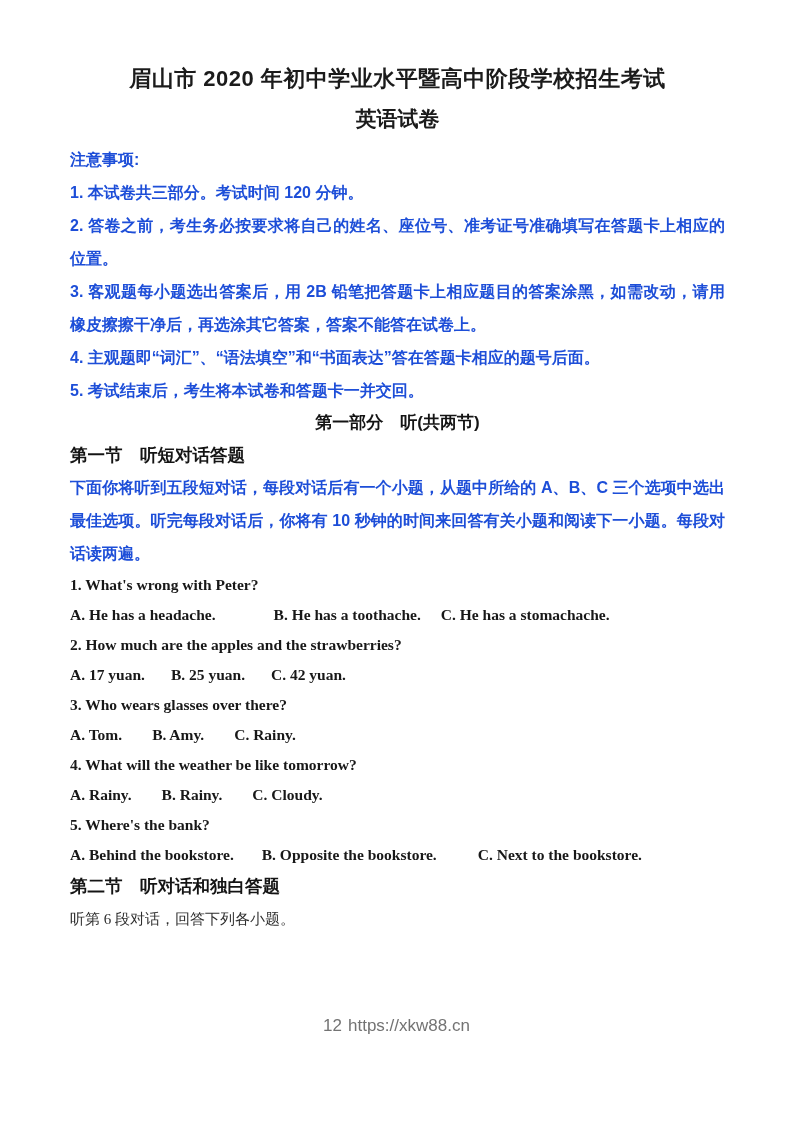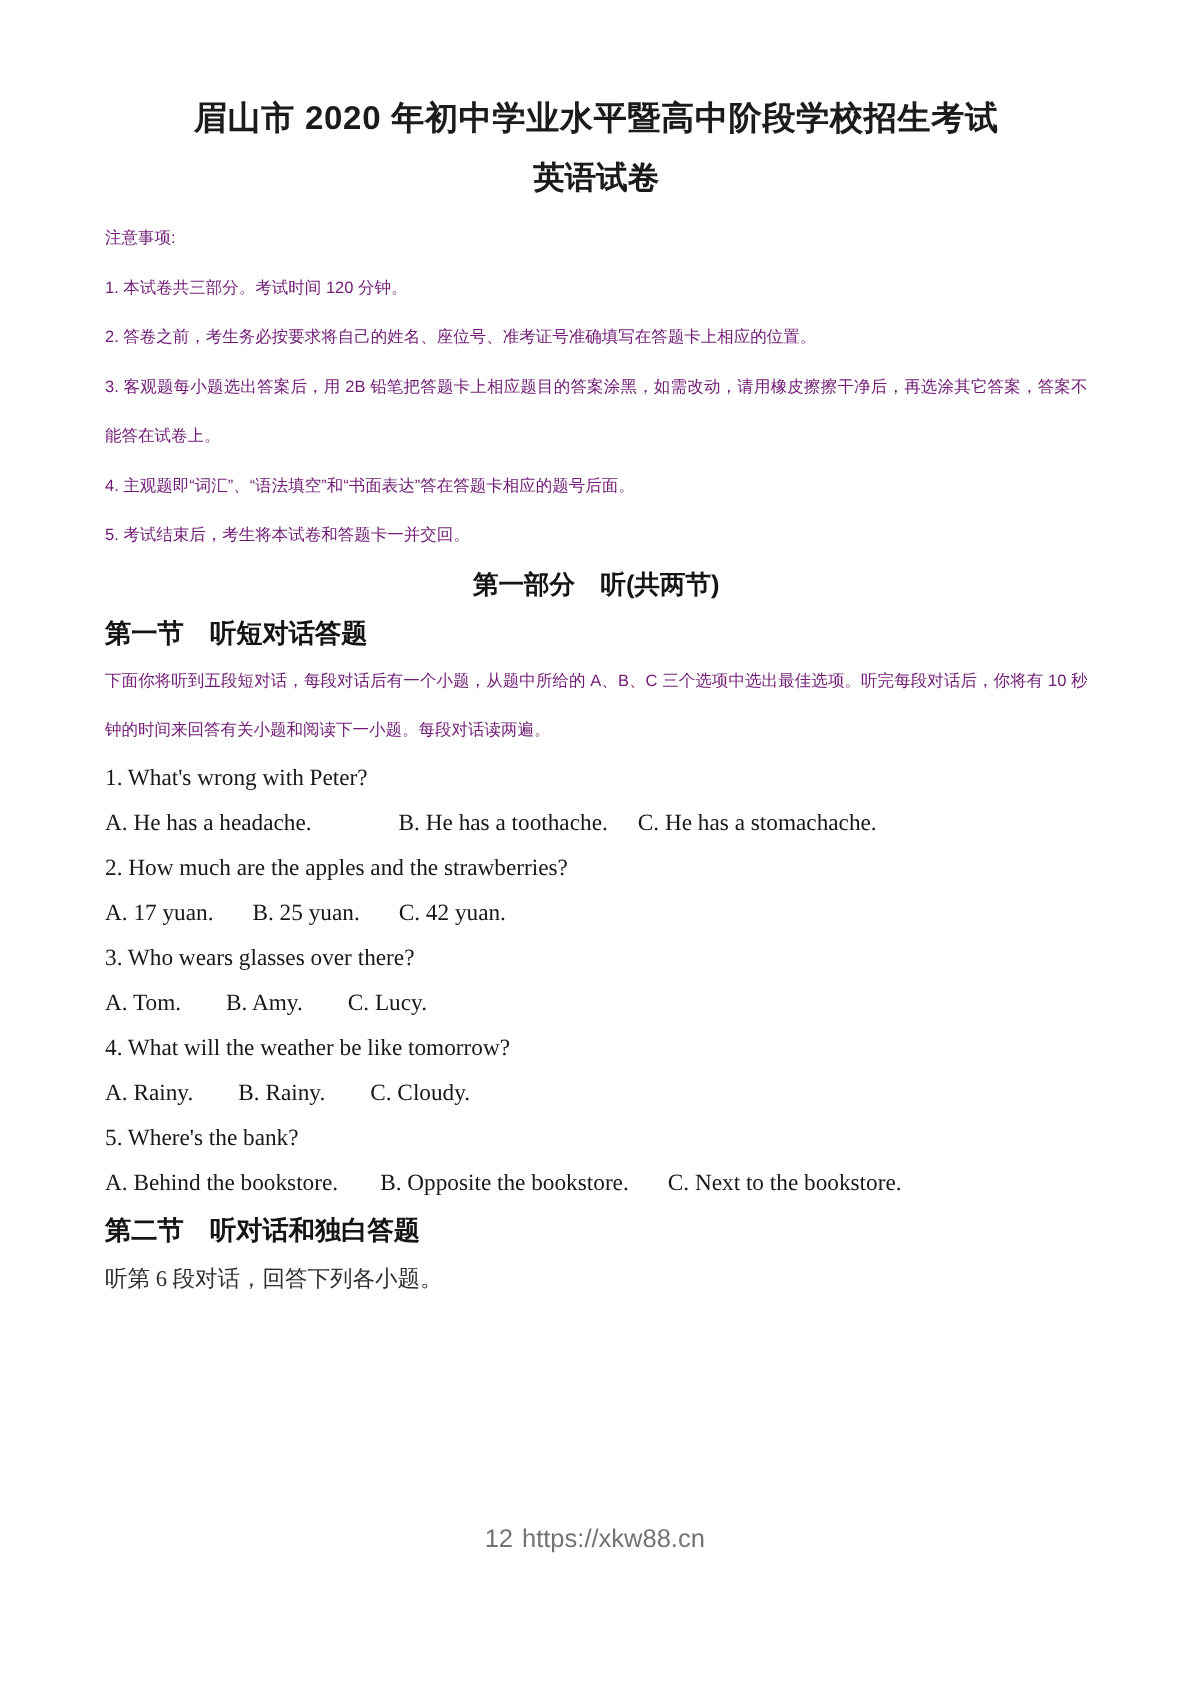--- a/index.html
+++ b/index.html
@@ -16,45 +16,45 @@
   .title {
     font-size: 22px; font-weight: 700; text-align: center;
     margin: 0 0 14px 0; line-height: 26px; letter-spacing: 0.5px;
   }
   .subtitle {
     font-size: 21px; font-weight: 700; text-align: center;
     margin: 0 0 12px 0; line-height: 25px;
   }
 
   .cn {
-    font-size: 11px; font-weight: 400; line-height: 33px;
-    margin: 0; text-align: justify; color: #701a75;
+    font-size: 16px; font-weight: 700; line-height: 33px;
+    margin: 0; text-align: justify; color: #1d4ed8;
   }
   .part-heading {
     font-size: 17px; font-weight: 700; text-align: center;
     margin: 0; line-height: 32px; color: #141414;
   }
   .section-heading {
     font-size: 17.5px; font-weight: 700; margin: 0;
     line-height: 32px; color: #141414;
   }
 
   .serif {
     font-family: "Liberation Serif", "DejaVu Serif", serif;
-    font-weight: 400; font-size: 15.5px; color: #181818;
+    font-weight: 700; font-size: 15.5px; color: #181818;
   }
   .q { margin: 0; line-height: 30px; }
   .opts { margin: 0; line-height: 30px; white-space: nowrap; }
   .opts span { margin-right: 30px; }
   .opts span:last-child { margin-right: 0; }
   .q1 span:nth-child(1) { margin-right: 58px; }
   .q1 span:nth-child(2) { margin-right: 20px; text-align: right; }
   .q2 span { margin-right: 26px; }
   .q5 span:nth-child(1) { margin-right: 28px; }
-  .q5 span:nth-child(2) { margin-right: 26px; }
+  .q5 span:nth-child(2) { margin-right: 41px; }
 
   .note {
     font-size: 15px; line-height: 30px; margin: 2px 0 0 0;
     font-weight: 400; color: #2e2e2e;
   }
 
   .footer {
     position: absolute; left: 0; top: 1016px; width: 100%;
     text-align: center; font-size: 17px; color: #737373;
     font-family: "Liberation Sans", "DejaVu Sans", sans-serif;
@@ -95,21 +95,21 @@
     <div>
       <p class="q serif">2. How much are the apples and the strawberries?</p>
       <p class="opts serif q2">
         <span>A. 17 yuan.</span><span>B. 25 yuan.</span><span>C. 42 yuan.</span>
       </p>
     </div>
 
     <div>
       <p class="q serif">3. Who wears glasses over there?</p>
       <p class="opts serif q3">
-        <span>A. Tom.</span><span>B. Amy.</span><span>C. Lucy.</span>
+        <span>A. Tom.</span><span>B. Amy.</span><span>C. Rainy.</span>
       </p>
     </div>
 
     <div>
       <p class="q serif">4. What will the weather be like tomorrow?</p>
       <p class="opts serif q4">
         <span>A. Rainy.</span><span>B. Rainy.</span><span>C. Cloudy.</span>
       </p>
     </div>
 

